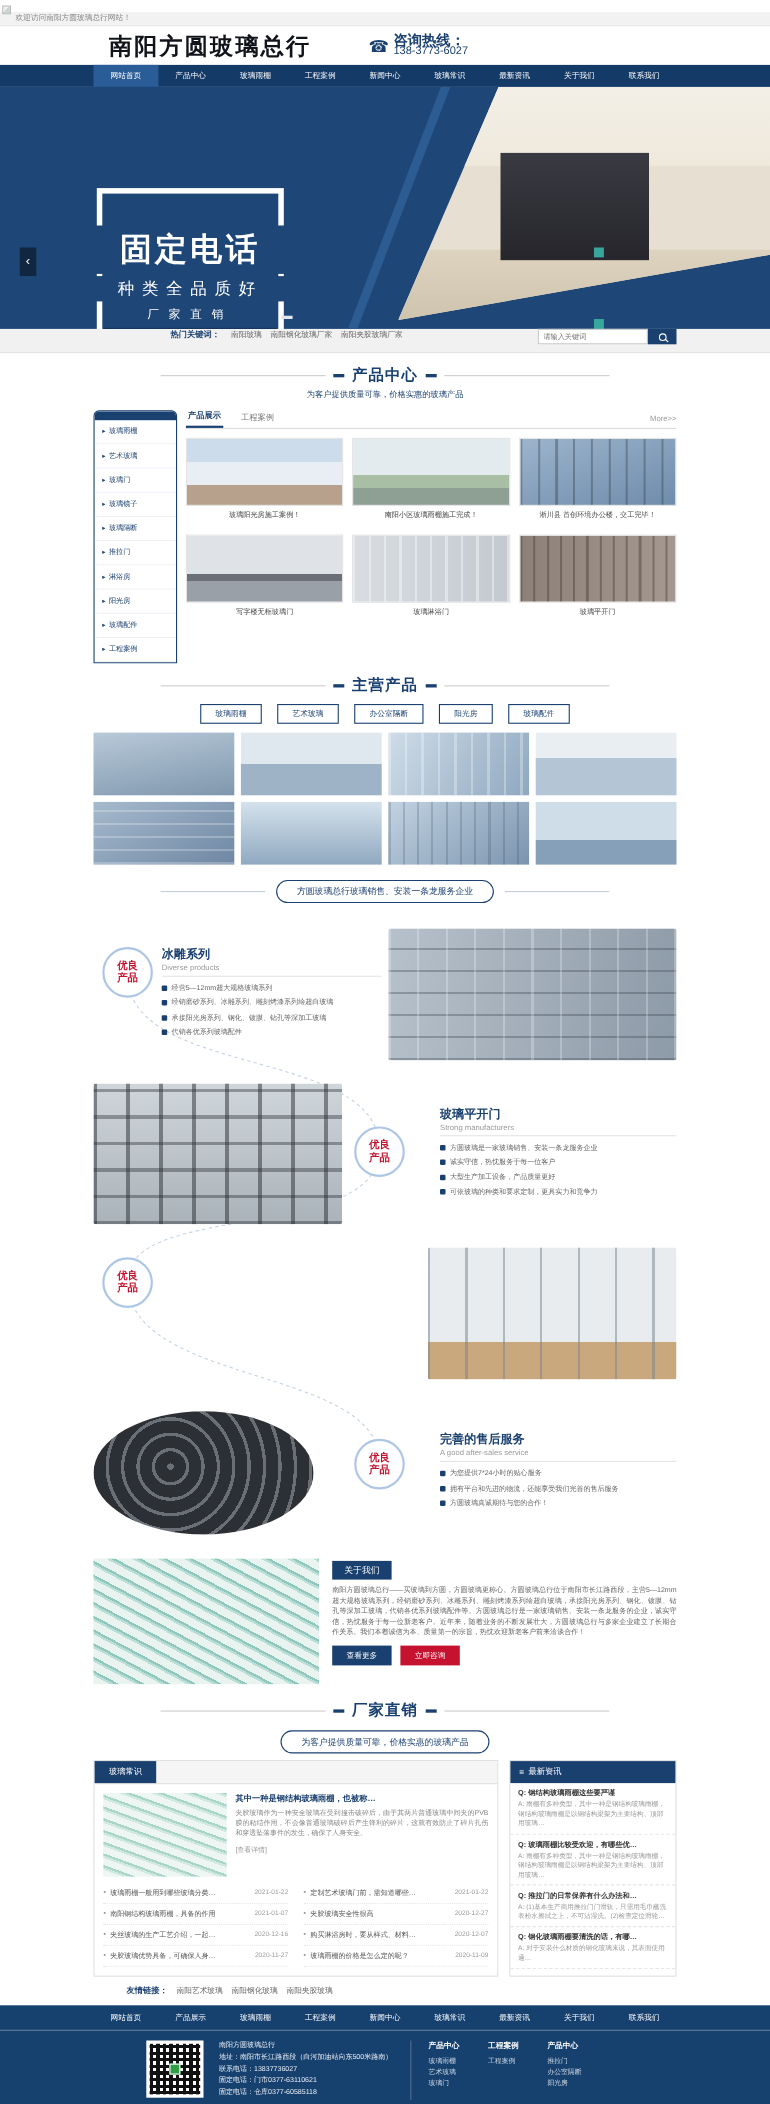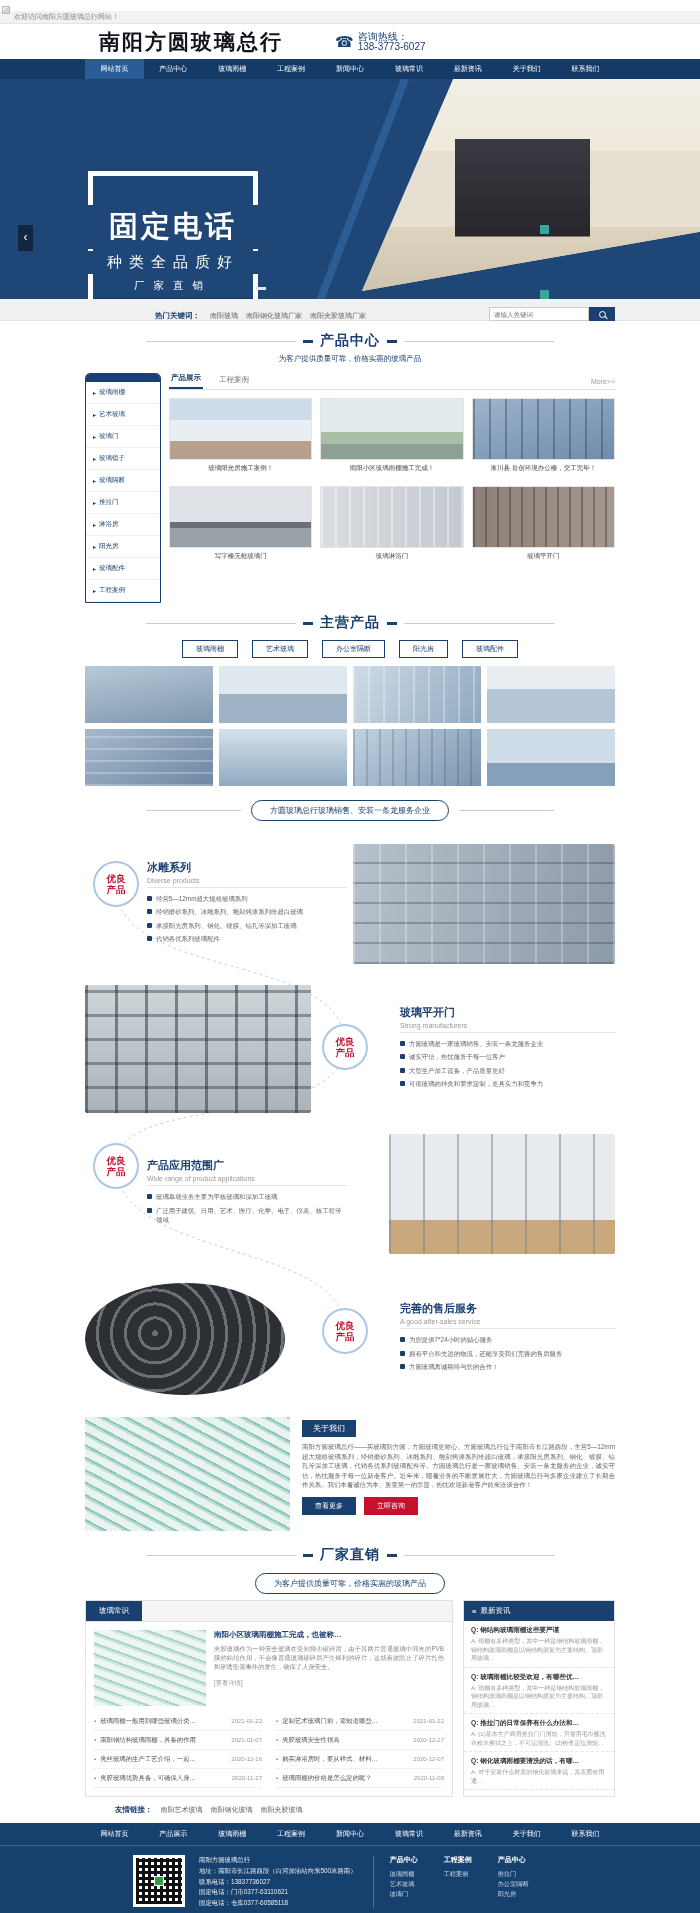--- a/index.html
+++ b/index.html
@@ -12,21 +12,21 @@
   .top-strip{height:11px;background:#fff}
   .broken{display:inline-block;width:8px;height:8px;border:1px solid #bbb;margin:1px 0 0 2px;background:linear-gradient(135deg,#eee 40%,#ccd6d6 40%)}
   .welcome-bar{height:13px;background:#f2f2f2;border-bottom:1px solid #e4e4e4;font-size:7px;color:#888;line-height:12px;padding-left:14px}
 
   
   .site-header{height:35px;background:#fff;display:flex;align-items:center}
   .site-header .container{display:flex;align-items:center}
   .logo{font-family:"DejaVu Serif","Liberation Serif",serif;font-size:21px;font-weight:bold;color:#10131a;letter-spacing:2px;margin-left:14px}
   .hotline{display:flex;align-items:center;gap:4px;margin-left:52px}
   .phone-glyph{font-size:15px;color:#1a4070}
-  .hl-label{font-size:10px;font-weight:normal;color:#1a4070;line-height:9px}
+  .hl-label{font-size:13px;font-weight:bold;color:#1a4070;line-height:9px}
   .hl-num{font-size:10px;font-weight:normal;color:#1a4070;line-height:11px}
 
   
   .main-nav{height:20px;background:#143a68}
   .nav-row{display:flex;height:20px;align-items:stretch}
   .nav-item{flex:1;color:#fff;font-size:7px;display:flex;align-items:center;justify-content:center;white-space:nowrap}
   .nav-item.active{background:#2a5c97}
 
   
   .hero{position:relative;height:220px;background:#1e4677;overflow:hidden}
@@ -41,21 +41,21 @@
   .hero-line2{position:absolute;left:78px;top:172px;width:190px;text-align:center;font-size:15px;color:#fff;background:#1e4677;letter-spacing:7px;padding:2px 0}
   .hero-line3{position:absolute;left:94px;top:199px;width:158px;text-align:center;font-size:10.5px;color:#fff;background:#1e4677;letter-spacing:9px;padding:1px 0}
   .fds{position:absolute;left:94px;top:219px;width:158px;height:25px;line-height:25px;background:#18375f;color:#fff;font-size:10.5px;font-weight:bold;text-align:center;letter-spacing:.5px}
   .hero-prev{position:absolute;left:18px;top:146px;width:15px;height:26px;background:rgba(0,0,0,.45);color:#fff;text-align:center;line-height:25px;font-size:12px;cursor:pointer}
   .accent-sq{position:absolute;width:9px;height:9px;background:#37a79d}
   .sq1{left:540px;top:146px}.sq2{left:540px;top:211px}
   .hero-dash{position:absolute;left:256px;top:208px;width:10px;height:3px;background:#dfe6ee}
 
   
   .kw-bar{height:22px;background:#f1f1f1;border-bottom:1px solid #e3e3e3}
-  .kw-bar .container{display:flex;align-items:flex-end;height:22px}
+  .kw-bar .container{display:flex;align-items:flex-start;height:22px}
   .kw-label{font-size:7.5px;font-weight:bold;color:#1a4070;margin-left:70px}
   .kw-links{display:flex;gap:8px;margin-left:10px}
   .kw-links a{font-size:7px;color:#666}
   .kw-search{margin-left:auto;display:flex;align-items:center}
   .kw-input{width:100px;height:14px;border:1px solid #ccc;background:#fff;font-size:6.5px;padding:0 4px;color:#555}
   .kw-btn{width:26px;height:14px;background:#1a4070;border:none;display:flex;align-items:center;justify-content:center;cursor:pointer}
   .mag{width:7px;height:7px;border:1px solid #fff;border-radius:50%;position:relative;display:inline-block}
   .mag::after{content:"";position:absolute;width:4px;height:1px;background:#fff;transform:rotate(45deg);right:-3px;bottom:-1px}
 
   
@@ -436,33 +436,20 @@
           <span>可依玻璃的种类和要求定制，更具实力和竞争力</span>
         </div>
     </div>
   </div>
 
   <div class="feat-row">
     <div class="badge b-r3">
         <span>优良</span>
         <span>产品</span>
       </div>
-    <div class="feat-text ft-1">
-      <div class="feat-title">产品应用范围广</div>
-      <div class="feat-sub">Wide range of product applications</div>
-      <div class="feat-div"></div>
-      <div class="feat-li">
-          <span class="sqb"></span>
-          <span>玻璃幕墙业务主要为平板玻璃和深加工玻璃</span>
-        </div>
-      <div class="feat-li">
-          <span class="sqb"></span>
-          <span>广泛用于建筑、日用、艺术、医疗、化学、电子、仪表、核工程等领域</span>
-        </div>
-    </div>
     <div class="fimg fimg-r f-partition"></div>
   </div>
 
   <div class="feat-row">
     <div class="fimg f-artglass"></div>
     <div class="badge b-r4">
         <span>优良</span>
         <span>产品</span>
       </div>
     <div class="feat-text ft-right">
@@ -514,21 +501,21 @@
   </div>
 
   <div class="container news-flex">
     <div class="news-left">
       <div class="nl-tabs">
           <span class="nl-tab">玻璃常识</span>
         </div>
       <div class="nl-feature">
         <div class="n-glass"></div>
         <div>
-          <div class="nl-ftitle">南阳小区玻璃雨棚施工完成，也被称…</div>
+          <div class="nl-ftitle">其中一种是钢结构玻璃雨棚，也被称…</div>
           <div class="nl-fex">夹胶玻璃作为一种安全玻璃在受到撞击破碎后，由于其两片普通玻璃中间夹的PVB膜的粘结作用，不会像普通玻璃破碎后产生锋利的碎片，这就有效防止了碎片扎伤和穿透坠落事件的发生，确保了人身安全。</div>
           <a class="nl-fmore">[查看详情]</a>
         </div>
       </div>
       <div class="nl-list">
         <div class="nl-item">
             <span class="dot">▪</span>
             <span class="nl-t">玻璃雨棚一般用到哪些玻璃分类…</span>
             <span class="nl-d">2021-01-22</span>
           </div>

